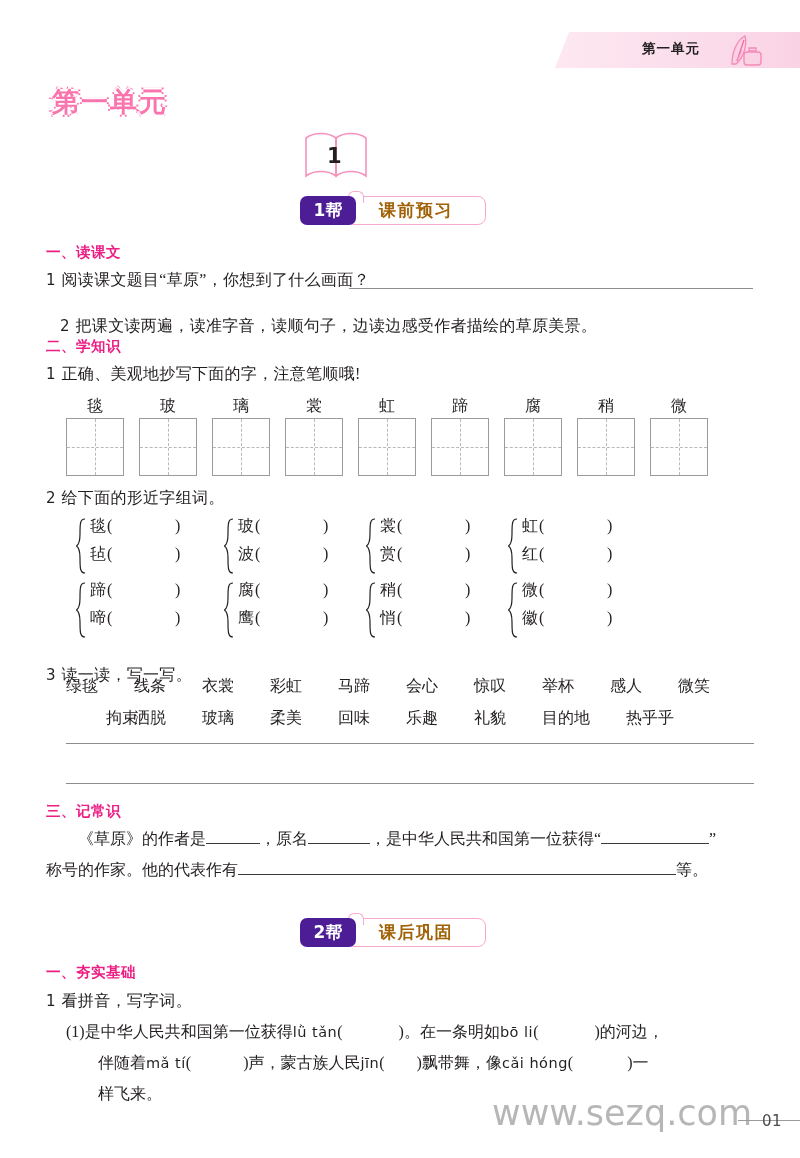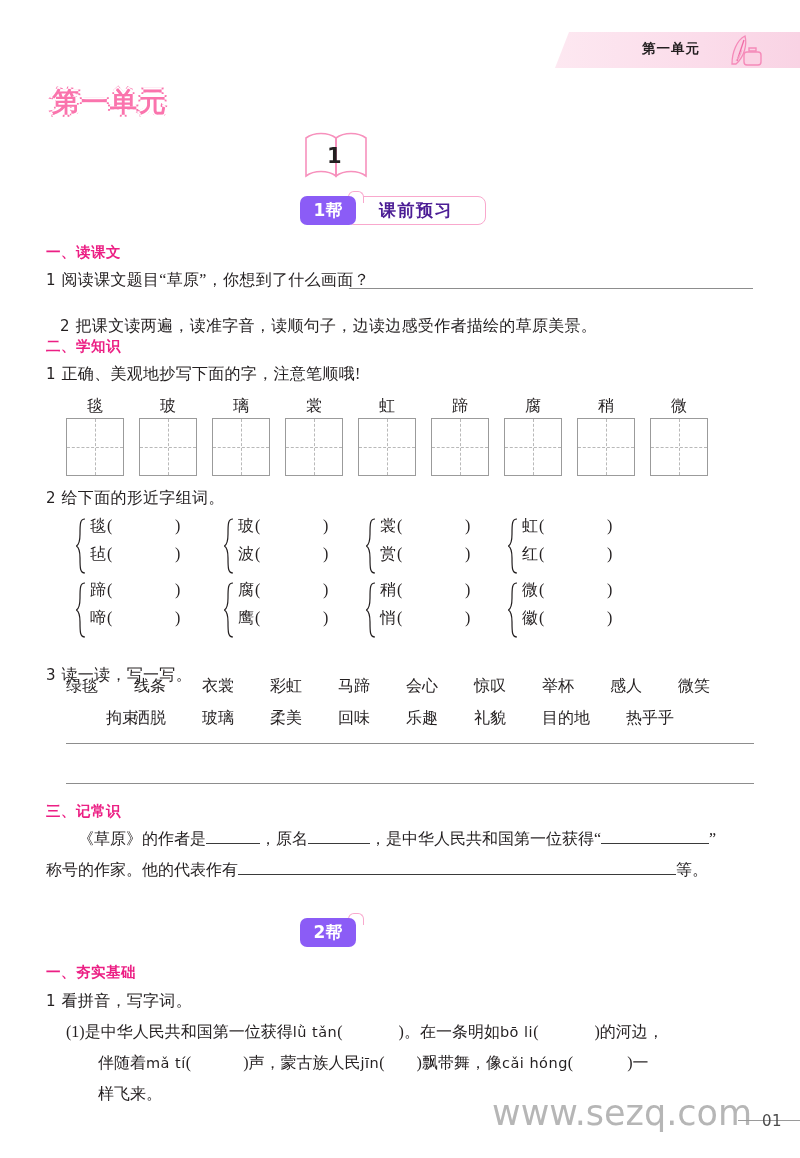--- a/index.html
+++ b/index.html
@@ -92,41 +92,41 @@
   
   .badge-row { position: absolute; left: 0; width: 800px; height: 34px; }
   .badge-inner {
     position: relative;
     width: 200px; height: 30px;
     margin: 0 auto;
   }
   .badge-num {
     position: absolute; left: 0; top: 0;
     width: 56px; height: 29px;
-    background: #8b5cf6;
+    background: #4c1d95;
     border-radius: 7px;
     display: flex; align-items: center; justify-content: center;
     z-index: 2;
   }
   .badge-num span {
     color: #ffffff;
     font-family: "DejaVu Sans", sans-serif;
     font-size: 17px; font-weight: bold;
     letter-spacing: 0px;
   }
   .badge-label {
     position: absolute; left: 46px; top: 0;
     width: 140px; height: 29px;
     background: #ffffff;
     border: 1.6px solid #f9a8cd;
     border-radius: 8px;
     display: flex; align-items: center; justify-content: center;
   }
   .badge-label span {
-    color: #4c1d95;
+    color: #a16207;
     font-family: "DejaVu Sans", sans-serif;
     font-size: 17px; font-weight: bold;
     letter-spacing: 1.5px;
   }
   .badge-tab {
     position: absolute;
     left: 48px; top: -5px;
     width: 16px; height: 12px;
     border: 1.6px solid #f9a8cd;
     border-bottom: none;
@@ -488,20 +488,23 @@
 <div class="para" style="left:78px; top:829px;">
   <span>《草原》的作者是</span><span class="ublank" style="width:54px;"></span><span>，原名</span><span class="ublank" style="width:62px;"></span><span>，是中华人民共和国第一位获得“</span><span class="ublank" style="width:108px;"></span><span>”</span>
 </div>
 <div class="para" style="left:46px; top:860px;">
   <span>称号的作家。他的代表作有</span><span class="ublank" style="width:438px;"></span><span>等。</span>
 </div>
 
 <div class="badge-row" style="top:918px;">
   <div class="badge-inner">
     <div class="badge-tab"></div>
+    <div class="badge-label">
+      <span>课后巩固</span>
+    </div>
     <div class="badge-num">
       <span>2帮</span>
     </div>
   </div>
 </div>
 
 <div class="sec-head" style="top:963px;">一、夯实基础</div>
 
 <div class="qline" style="top:991px;">
   <span class="qnum">1</span><span class="qtext">看拼音，写字词。</span>

